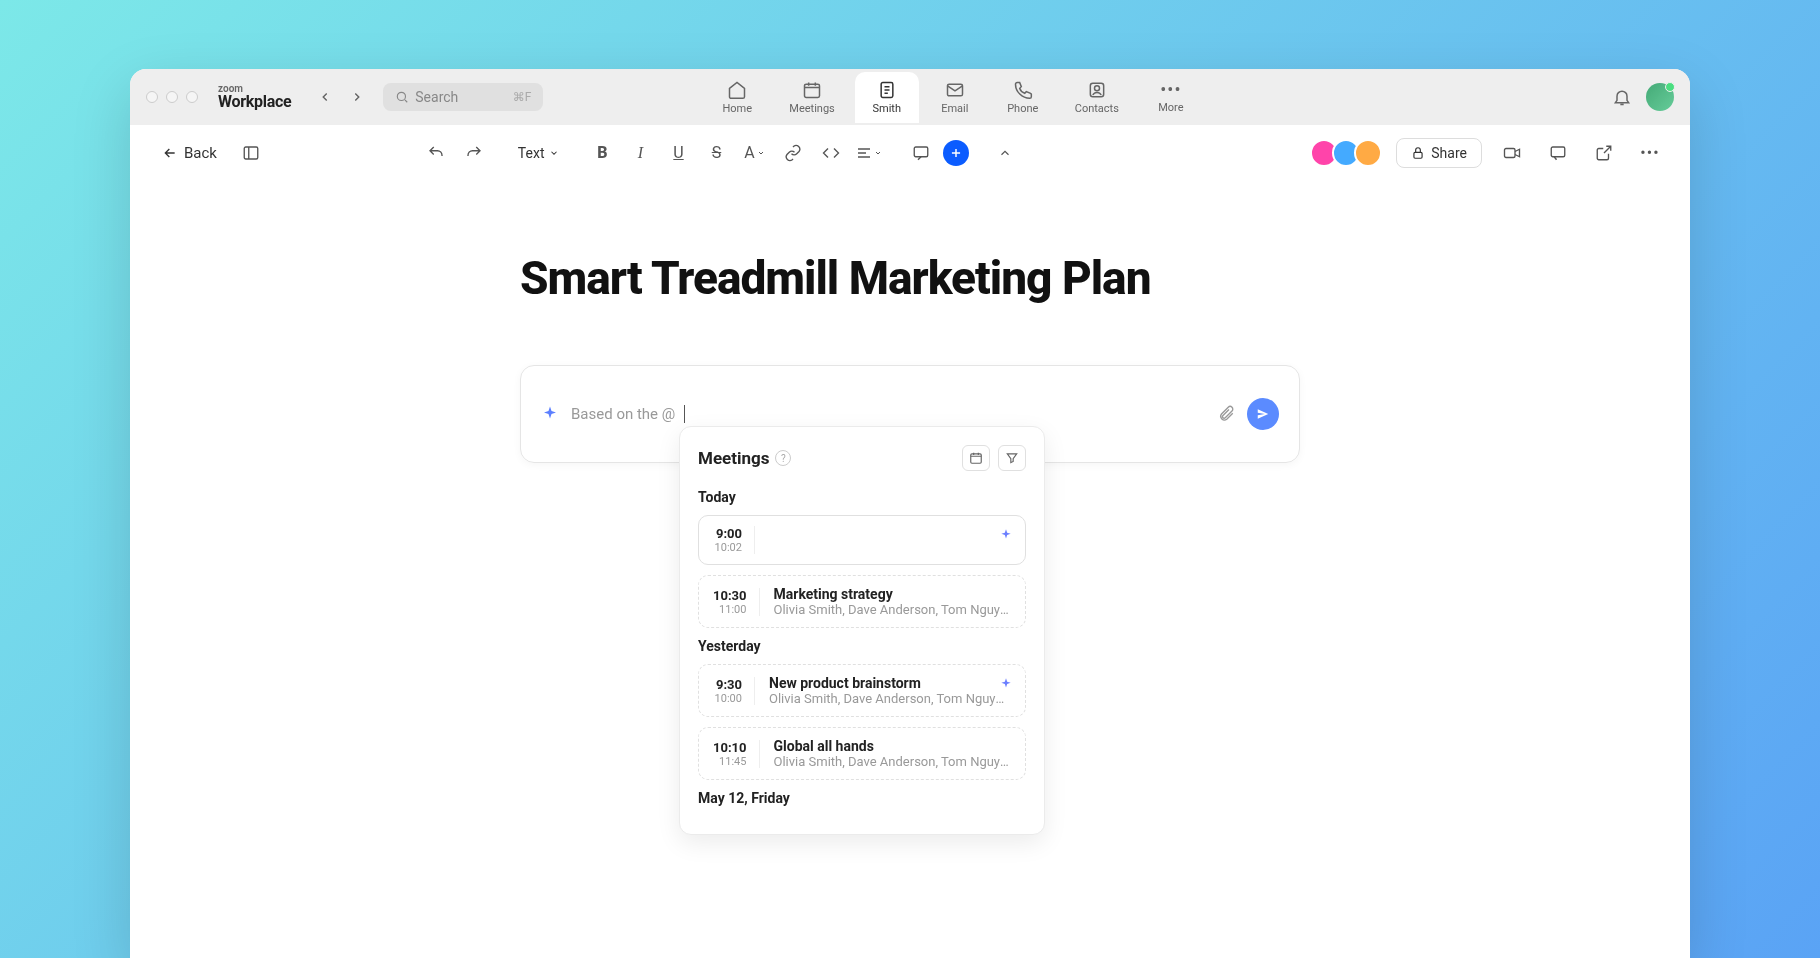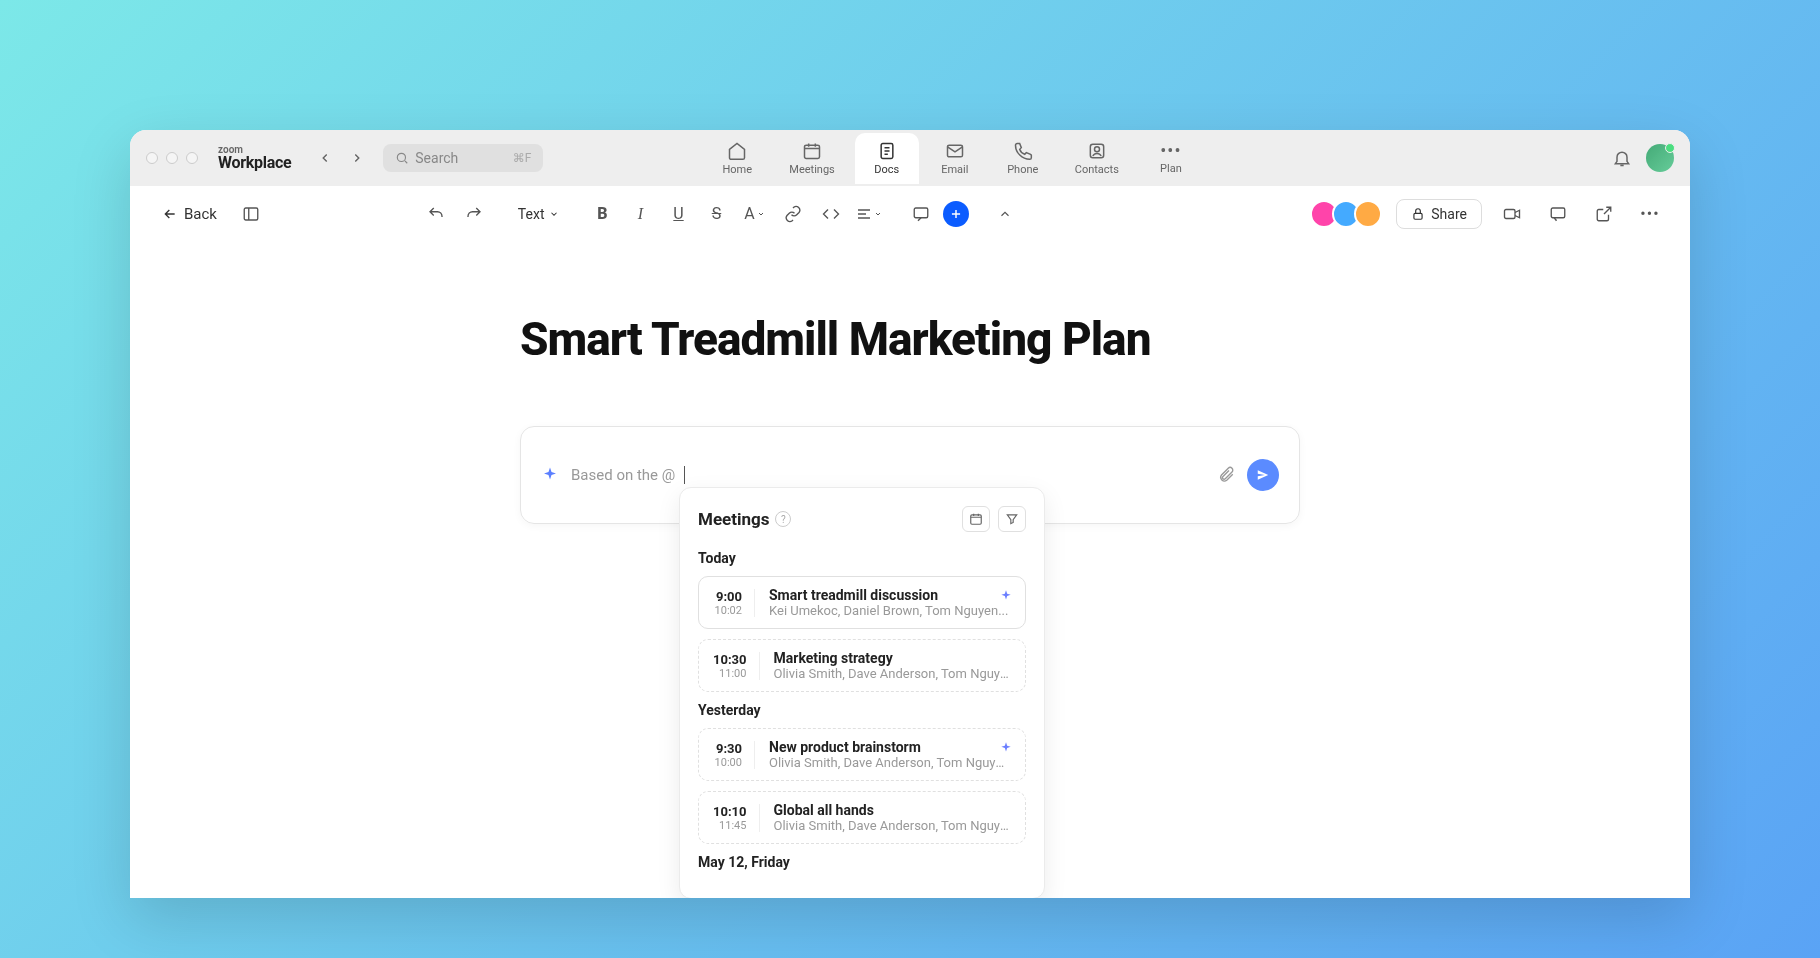--- a/index.html
+++ b/index.html
@@ -8,21 +8,21 @@
   background: linear-gradient(135deg, #7ce8e8 0%, #5aa3f5 100%);
   width: 1820px;
   height: 958px;
   overflow: hidden;
   display: flex;
   align-items: center;
   justify-content: center;
 }
 .window {
   width: 1560px;
-  height: 768px;
+  height: 890px;
   margin-top: 70px;
   background: #f5f5f5;
   border-radius: 16px 16px 0 0;
   overflow: hidden;
   box-shadow: 0 20px 60px rgba(0,0,0,0.15);
   display: flex;
   flex-direction: column;
 }
 .titlebar {
   height: 56px;
@@ -149,21 +149,21 @@
             <rect x="3" y="5" width="18" height="16" rx="2"></rect>
             <path d="M3 9h18M8 3v4M16 3v4"></path>
           </svg>
         <span>Meetings</span>
       </div>
       <div class="tab active">
         <svg viewBox="0 0 24 24" fill="none" stroke="currentColor" stroke-width="1.8">
             <rect x="5" y="3" width="14" height="18" rx="2"></rect>
             <path d="M9 8h6M9 12h6M9 16h4"></path>
           </svg>
-        <span>Docs</span>
+        <span>Smith</span>
       </div>
       <div class="tab">
         <svg viewBox="0 0 24 24" fill="none" stroke="currentColor" stroke-width="1.8">
             <rect x="3" y="5" width="18" height="14" rx="2"></rect>
             <path d="M3 7l9 6 9-6"></path>
           </svg>
         <span>Email</span>
       </div>
       <div class="tab">
         <svg viewBox="0 0 24 24" fill="none" stroke="currentColor" stroke-width="1.8">
@@ -174,21 +174,21 @@
       <div class="tab">
         <svg viewBox="0 0 24 24" fill="none" stroke="currentColor" stroke-width="1.8">
             <rect x="4" y="4" width="16" height="16" rx="3"></rect>
             <circle cx="12" cy="10" r="3"></circle>
             <path d="M7 18c1-2 3-3 5-3s4 1 5 3"></path>
           </svg>
         <span>Contacts</span>
       </div>
       <div class="tab">
         <span class="tab-more">•••</span>
-        <span>Plan</span>
+        <span>More</span>
       </div>
     </div>
 
     <div class="titlebar-right">
       <div class="bell">
         <svg width="20" height="20" viewBox="0 0 24 24" fill="none" stroke="currentColor" stroke-width="1.8">
             <path d="M18 16v-5a6 6 0 10-12 0v5l-2 3h16l-2-3zM10 21h4"></path>
           </svg>
       </div>
       <div class="avatar-me"></div>
@@ -364,24 +364,20 @@
               </div>
             </div>
           </div>
           <div id="meetings-groups">
               <div class="date-group-label">Today</div>
               <div class="meeting-item solid">
       <div class="meeting-time">
         <span class="t1">9:00</span>
         <span class="t2">10:02</span>
       </div>
-      <div class="meeting-info">
-        <div class="meeting-name">Smart treadmill discussion</div>
-        <div class="meeting-people">Kei Umekoc, Daniel Brown, Tom Nguyen...</div>
-      </div>
       <div class="meeting-sparkle">
                   <svg width="14" height="14" viewBox="0 0 24 24" fill="currentColor">
                     <path d="M12 2l2 6 6 2-6 2-2 6-2-6-6-2 6-2 2-6z"></path>
                   </svg>
                 </div>
     </div>
               <div class="meeting-item">
       <div class="meeting-time">
         <span class="t1">10:30</span>
         <span class="t2">11:00</span>

